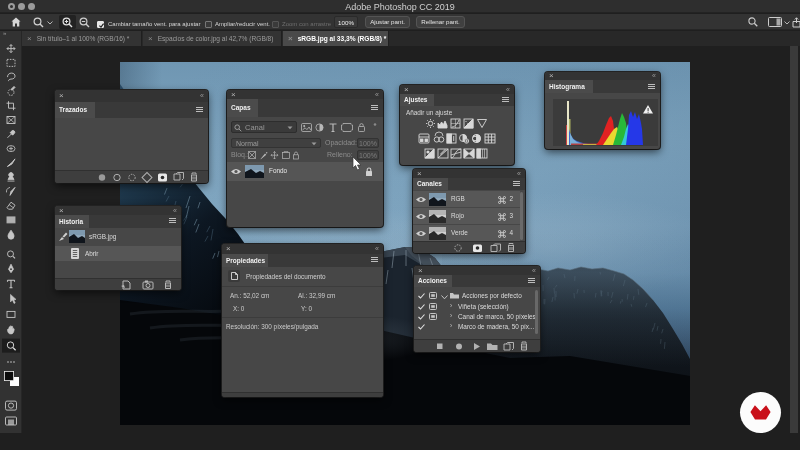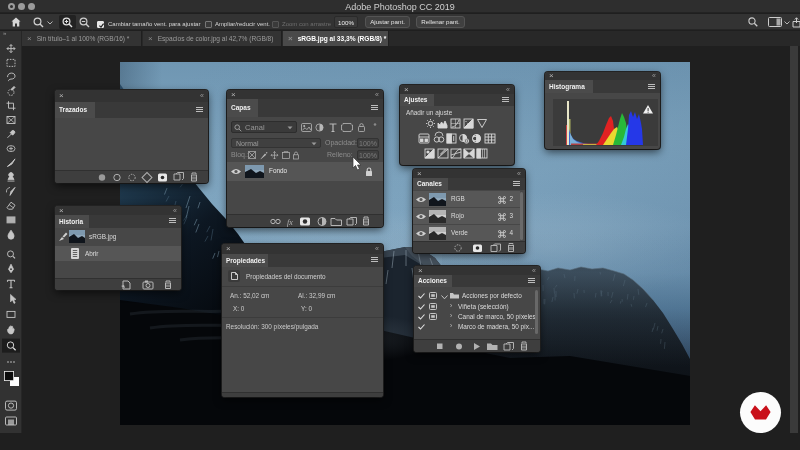--- a/index.html
+++ b/index.html
@@ -431,36 +431,20 @@
           <rect width="19" height="13" fill="#8fa7ba"></rect>
           <rect width="19" height="5" fill="#7e99af"></rect>
           <path d="M0,7 L6,4 L11,8 L15,6 L19,8 L19,13 L0,13 Z" fill="#10151c"></path>
         </svg>
       <span class="abs" style="left:42px;top:5px;color:#e8e8e8">Fondo</span>
       <svg class="abs" style="right:10px;top:5px" width="8" height="9" viewBox="0 0 8 9">
           <rect x="1" y="4" width="6" height="5" rx="0.5" fill="#d0d0d0"></rect>
           <path d="M2.2,4 v-1.2 a1.8,1.8 0 0 1 3.6,0 v1.2" fill="none" stroke="#d0d0d0" stroke-width="1.1"></path>
         </svg>
     </div>
-    <div class="pbot" style="height:13px">
-      <svg width="156" height="13" viewBox="0 0 156 13">
-        <g fill="none" stroke="#b5b5b5">
-          <circle cx="46" cy="6.5" r="2.2"></circle>
-            <circle cx="51" cy="6.5" r="2.2"></circle>
-        </g>
-        <text x="60" y="9.5" font-size="8" font-style="italic" fill="#b5b5b5" font-family="Liberation Serif">fx</text>
-        <rect x="73" y="2.5" width="10" height="8" rx="1.5" fill="#e6e6e6"></rect>
-          <circle cx="78" cy="6.5" r="2.2" fill="#2e2e2e"></circle>
-        <circle cx="95" cy="6.5" r="4" fill="none" stroke="#b5b5b5"></circle>
-          <path d="M95,2.5 a4,4 0 0 1 0,8 z" fill="#b5b5b5"></path>
-        <path d="M104,3.5 h4 l1.5,1.5 h5 v5.5 h-10.5 z" fill="none" stroke="#b5b5b5"></path>
-        <path d="M120,4 h6 v6 h-6 z M122,4 l1.5,-1.5 h6 v6 l-1.5,1.5" fill="none" stroke="#b5b5b5"></path>
-        <path d="M136,4 h6 m-5,-1 v-1 h4 v1 m-4.5,1 v6 h5 v-6 m-3.5,1.5 v3 m2,-3 v3" stroke="#b5b5b5" fill="none"></path>
-      </svg>
-    </div>
   </div>
 
   <div class="panel" style="left:222px;top:244px;width:161px;height:153px">
     <div class="phead" style="height:10px">
         <span class="x" style="line-height:10px">×</span>
         <span class="dd" style="line-height:10px">«</span>
       </div>
     <div class="ptabs" style="top:10px;height:13px">
         <div class="ptab" style="width:46px;line-height:13px">Propiedades</div>
         <div class="pmenu" style="top:3px"></div>

